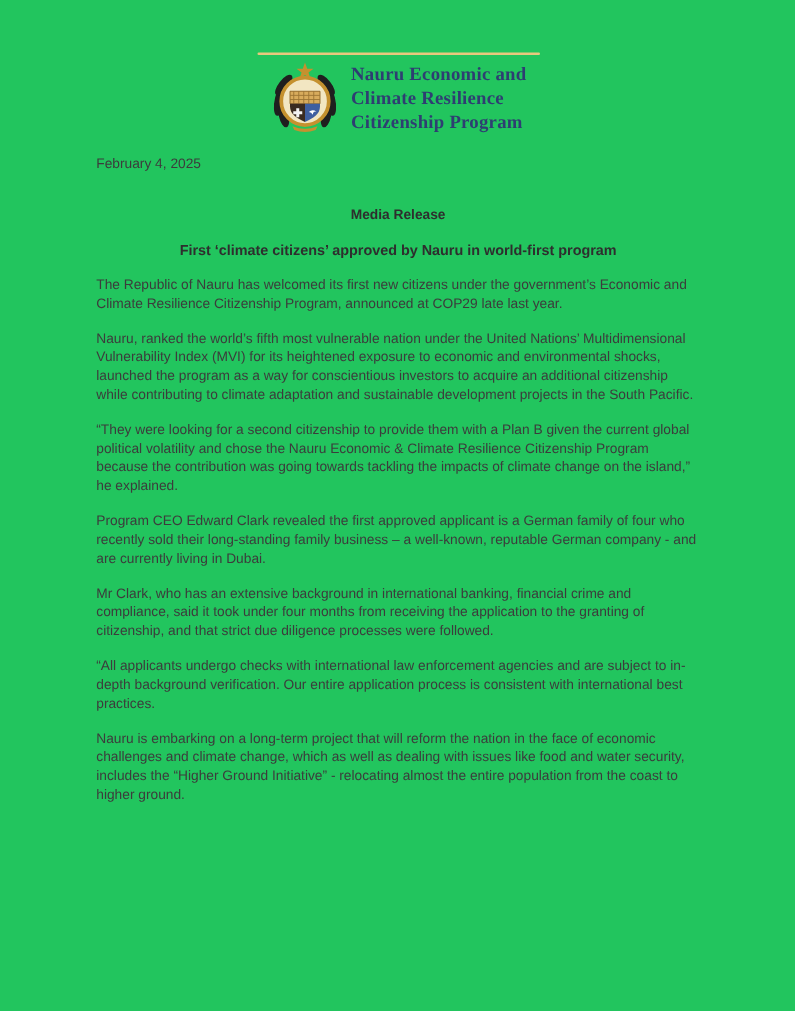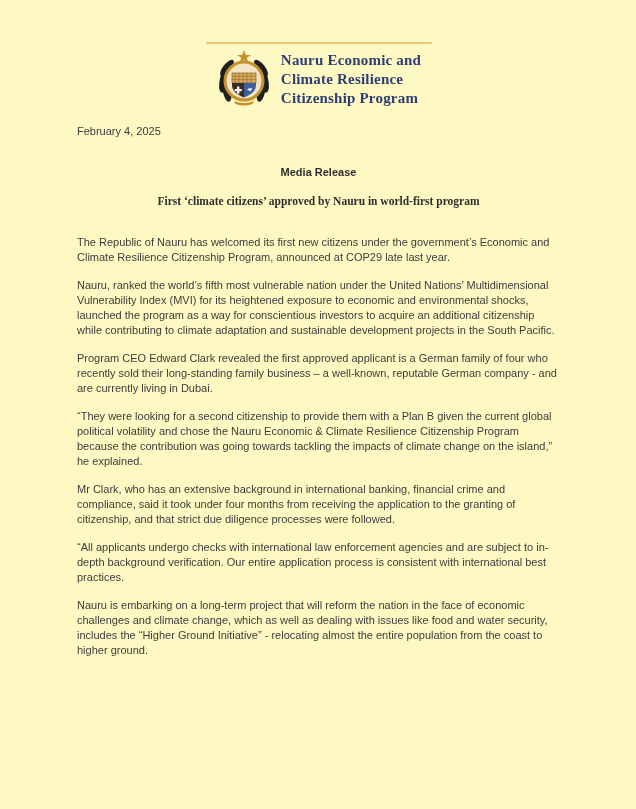--- a/index.html
+++ b/index.html
@@ -1,20 +1,20 @@
 <!DOCTYPE html>
 <html><head>
 <meta charset="utf-8">
 <style>
   html, body { margin:0; padding:0; background:#ffffff; }
   .page {
     width: 636px;
     min-height: 809px;
     margin: 0 auto;
-    background: #fef9c3;
+    background: #22c55e;
     box-sizing: border-box;
     padding: 0 76px 18px 77px;
     font-family: "Liberation Sans", sans-serif;
     color: #3c3c3c;
   }
   .header { padding-top: 42px; text-align: center; }
   .gold-rule {
     width: 226px; height: 2px;
     background: #e8c87e;
     margin: 0 auto 5px auto;
@@ -48,23 +48,22 @@
     font-size: 11px;
     font-weight: 700;
     color: #2e2e2e;
   }
   .headline {
     margin-top: 17px;
     text-align: center;
     font-size: 11.5px;
     font-weight: 700;
     color: #2e2e2e;
-    font-family: Liberation Serif, serif;
   }
-  .body-copy { margin-top: 28px; }
+  .body-copy { margin-top: 14px; }
   .body-copy p {
     margin: 0 0 13px 0;
     font-size: 11px;
     line-height: 15px;
     text-align: left;
     color: #3c3c3c;
   }
 </style>
 </head>
 <body>
@@ -112,20 +111,20 @@
 
   <div class="date-line">February 4, 2025</div>
 
   <div class="kicker">Media Release</div>
 
   <div class="headline">First ‘climate citizens’ approved by Nauru in world-first program</div>
 
   <div class="body-copy">
     <p>The Republic of Nauru has welcomed its first new citizens under the government’s Economic and Climate Resilience Citizenship Program, announced at COP29 late last year.</p>
     <p>Nauru, ranked the world’s fifth most vulnerable nation under the United Nations’ Multidimensional Vulnerability Index (MVI) for its heightened exposure to economic and environmental shocks, launched the program as a way for conscientious investors to acquire an additional citizenship while contributing to climate adaptation and sustainable development projects in the South Pacific.</p>
+    <p>“They were looking for a second citizenship to provide them with a Plan B given the current global political volatility and chose the Nauru Economic &amp; Climate Resilience Citizenship Program because the contribution was going towards tackling the impacts of climate change on the island,” he explained.</p>
     <p>Program CEO Edward Clark revealed the first approved applicant is a German family of four who recently sold their long-standing family business – a well-known, reputable German company - and are currently living in Dubai.</p>
-    <p>“They were looking for a second citizenship to provide them with a Plan B given the current global political volatility and chose the Nauru Economic &amp; Climate Resilience Citizenship Program because the contribution was going towards tackling the impacts of climate change on the island,” he explained.</p>
     <p>Mr Clark, who has an extensive background in international banking, financial crime and compliance, said it took under four months from receiving the application to the granting of citizenship, and that strict due diligence processes were followed.</p>
     <p>“All applicants undergo checks with international law enforcement agencies and are subject to in-depth background verification. Our entire application process is consistent with international best practices.</p>
     <p>Nauru is embarking on a long-term project that will reform the nation in the face of economic challenges and climate change, which as well as dealing with issues like food and water security, includes the “Higher Ground Initiative” - relocating almost the entire population from the coast to higher ground.</p>
   </div>
 
 </div>
 
 </body></html>

